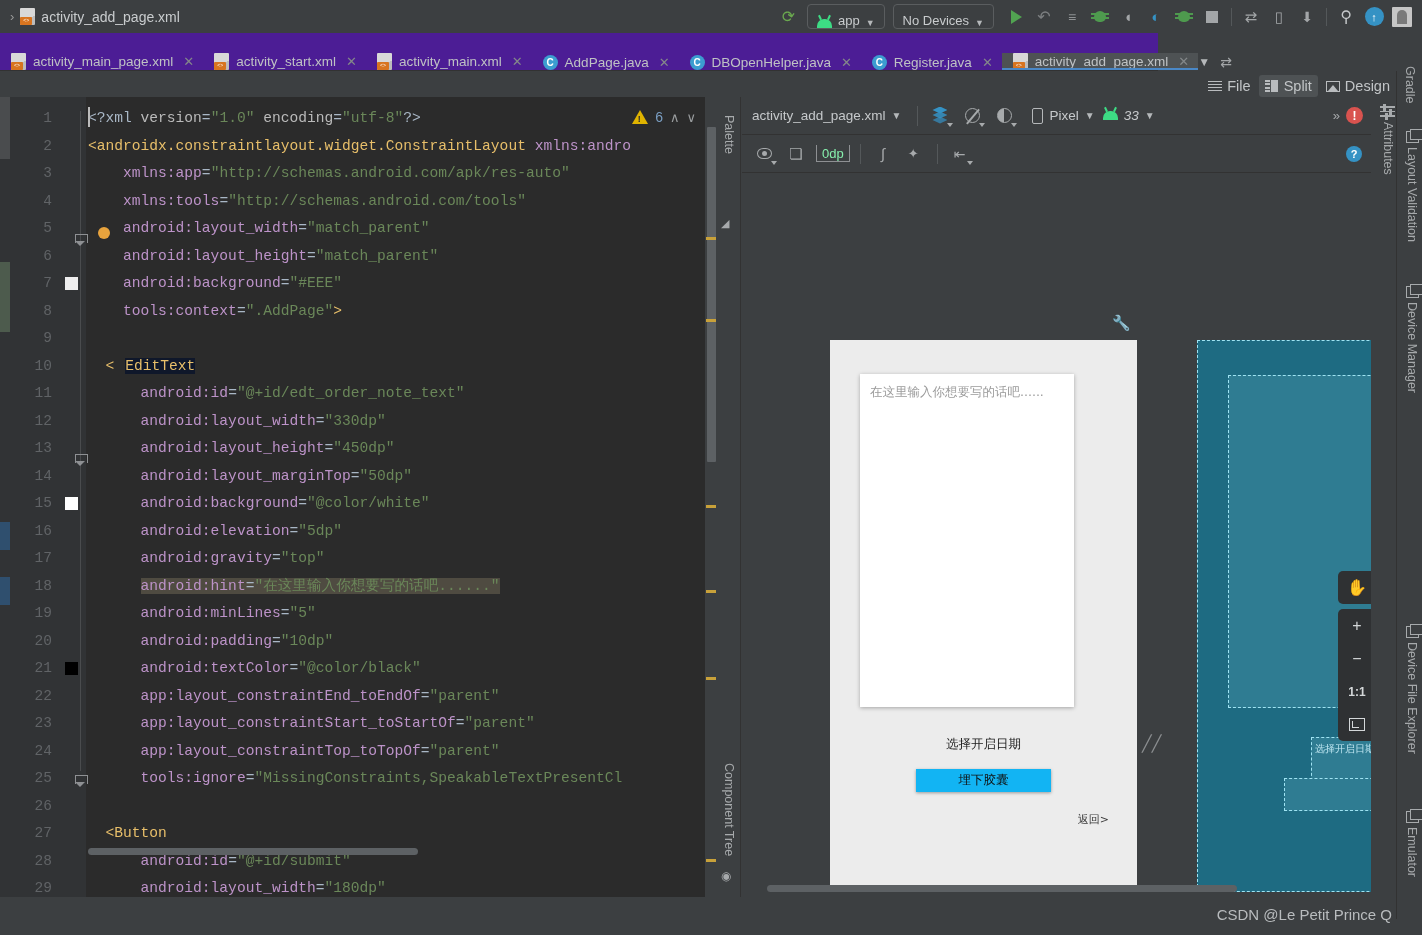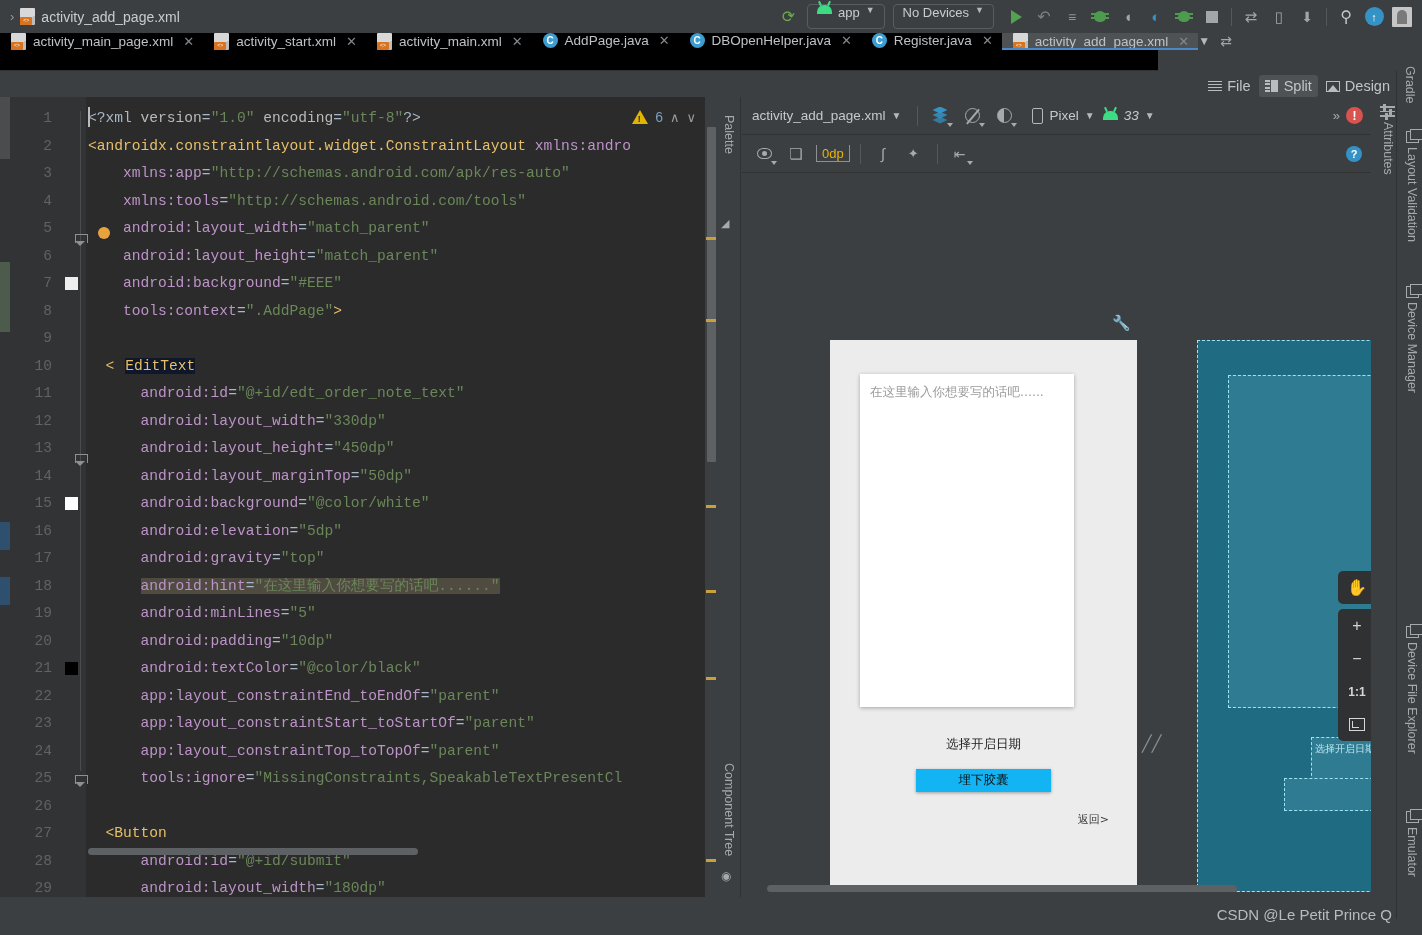--- a/index.html
+++ b/index.html
@@ -25,21 +25,21 @@
     border-radius:1px;
   }
   .xmlicon:after{
     content:"<>"; position:absolute; left:0; bottom:0; width:12px; height:8px;
     background:#d8741f; color:#fff; font-size:5px; line-height:8px; text-align:center;
     font-family:"Liberation Mono", monospace; border-radius:1px;
   }
   .tb-right { margin-left:auto; display:flex; align-items:center; gap:0px; padding-right:6px; }
   .hammer { color:#6aa84f; font-size:16px; margin-right:12px; transform:rotate(-10deg); }
   .combo {
-    display:flex; align-items:flex-start; gap:6px; height:25px; padding:0 9px;
+    display:flex; align-items:flex-end; gap:6px; height:25px; padding:0 9px;
     border:1px solid #5a5d5f; border-radius:4px; color:#c9ccce; font-size:13px;
     margin-right:8px; background:transparent;
   }
   .combo .caret { font-size:9px; color:#b5b8ba; }
   .droid {
     width:15px; height:9px; border-radius:7px 7px 0 0; background:#3ddc84; position:relative;
   }
   .droid:before,.droid:after{
     content:""; position:absolute; top:-4px; width:2px;height:5px;background:#3ddc84;
     transform:rotate(-25deg);
@@ -55,21 +55,21 @@
   .sq { width:12px;height:12px;background:#a3a6a8; }
   .avatarbox{width:20px;height:20px;background:#c6c6c6;border-radius:1px;position:relative;}
   .avatarbox:after{content:"";position:absolute;left:5px;top:3px;width:10px;height:14px;
      background:#7a7a7a;border-radius:5px 5px 0 0;}
   .bluecirc{width:19px;height:19px;border-radius:50%;background:#3592c4;color:#fff;font-size:11px;
      display:flex;align-items:center;justify-content:center;}
 
   
   .tabbar{
     position:absolute; left:0; top:33px; width:1158px; height:38px;
-    background:#000000; display:flex; align-items:flex-start;
+    background:#4c1d95; display:flex; align-items:flex-end;
     border-bottom:1px solid #323232;
   }
   .tab{
     display:flex; align-items:center; gap:7px; padding:0 9px 0 11px;
     color:#bfc2c4; font-size:13.5px; position:relative; white-space:nowrap;
   }
   .tab.active{ background:#4e5254; }
   .tab.active:after{
     content:""; position:absolute; left:0; right:0; bottom:0; height:2px; background:#4a88c7;
   }
@@ -182,21 +182,21 @@
      background:#a7aaac;transform:rotate(40deg);}
   .halfmoon{width:15px;height:15px;border-radius:50%;border:1.6px solid #a7aaac;
      background:linear-gradient(90deg,#a7aaac 50%,transparent 50%);}
   .phoneic{width:11px;height:16px;border:1.5px solid #b5b8ba;border-radius:2px;}
   .dpx{ color:#c6c9cb; font-size:13.5px; }
   .more{ margin-left:auto; color:#a7aaac; font-size:13px; padding-right:6px;}
   .errdot{ width:17px;height:17px;border-radius:50%;background:#d9534f;color:#fff;font-size:12px;
            font-weight:bold;display:flex;align-items:center;justify-content:center;}
   .helpdot{ width:16px;height:16px;border-radius:50%;background:#3592c4;color:#fff;font-size:11px;
             font-weight:bold;display:flex;align-items:center;justify-content:center;}
-  .zerodp{ color:#eab308;font-size:13px;border-bottom:1px solid #8e9093;border-left:1px solid #8e9093;
+  .zerodp{ color:#86efac;font-size:13px;border-bottom:1px solid #8e9093;border-left:1px solid #8e9093;
            border-right:1px solid #8e9093;padding:1px 5px 0; }
   .eye{width:15px;height:11px;border-radius:50%/60%;border:1.6px solid #a7aaac;position:relative;}
   .eye:after{content:"";position:absolute;left:4.4px;top:2px;width:5px;height:5px;border-radius:50%;background:#a7aaac;}
   .magic{width:14px;height:14px;color:#a7aaac;font-size:13px;line-height:14px;}
 
   .canvas{ position:absolute; left:25px; top:77px; right:26px; bottom:0; background:#3c3f41;
            overflow:hidden; }
   .wrench{ position:absolute; left:370px; top:140px; color:#b0b3b5; font-size:15px;}
 
   

